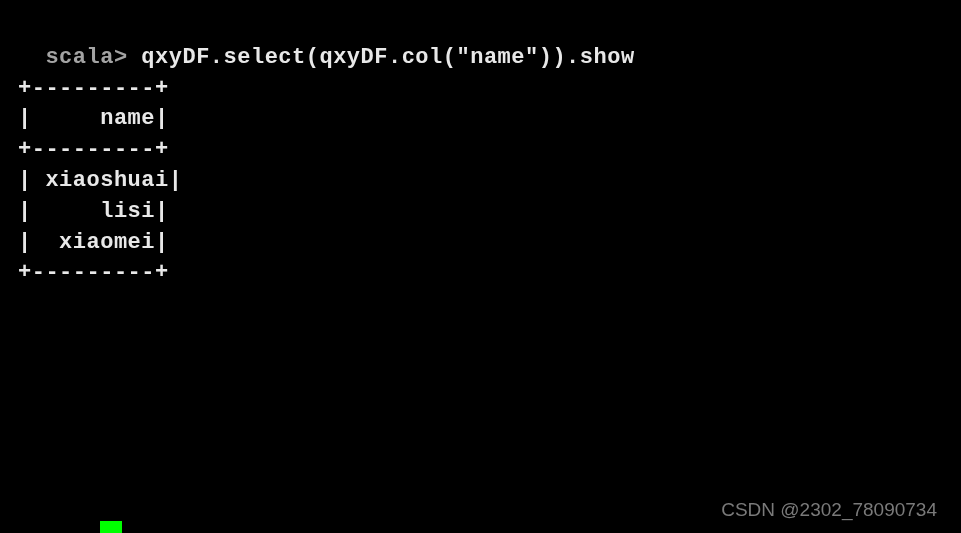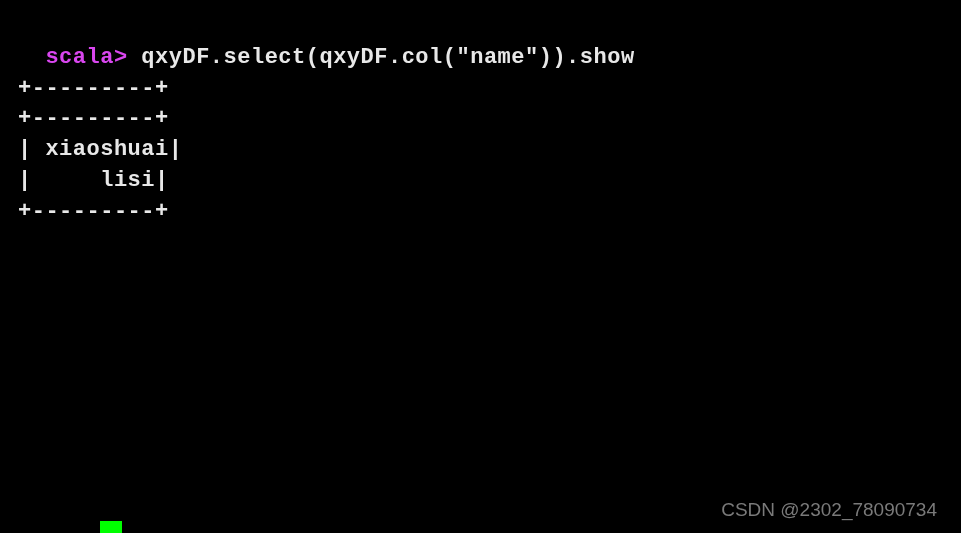--- a/index.html
+++ b/index.html
@@ -18,21 +18,21 @@
       position: relative;
       overflow: hidden;
       font-weight: bold;
       letter-spacing: 0.5px;
     }
     .terminal-line {
       line-height: 1.4;
       white-space: pre;
     }
     .prompt {
-      color: #d946ef;
+      color: #a3a3a3;
     }
     .command {
       color: #e8e8e8;
     }
     .output {
       color: #e8e8e8;
       line-height: 1.55;
     }
     .watermark {
       position: absolute;
@@ -55,21 +55,23 @@
   </style>
 </head>
 <body>
 
 <div class="terminal-line">
   <span class="prompt">scala&gt;</span><span class="command"> qxyDF.select(qxyDF.col("name")).show</span>
 </div>
 
 <div class="output">
   <div class="terminal-line">+---------+</div>
+  <div class="terminal-line">|     name|</div>
   <div class="terminal-line">+---------+</div>
   <div class="terminal-line">| xiaoshuai|</div>
   <div class="terminal-line">|     lisi|</div>
+  <div class="terminal-line">|  xiaomei|</div>
   <div class="terminal-line">+---------+</div>
 </div>
 
 <div class="cursor-block"></div>
 
 <div class="watermark">CSDN @2302_78090734</div>
 
 </body></html>

